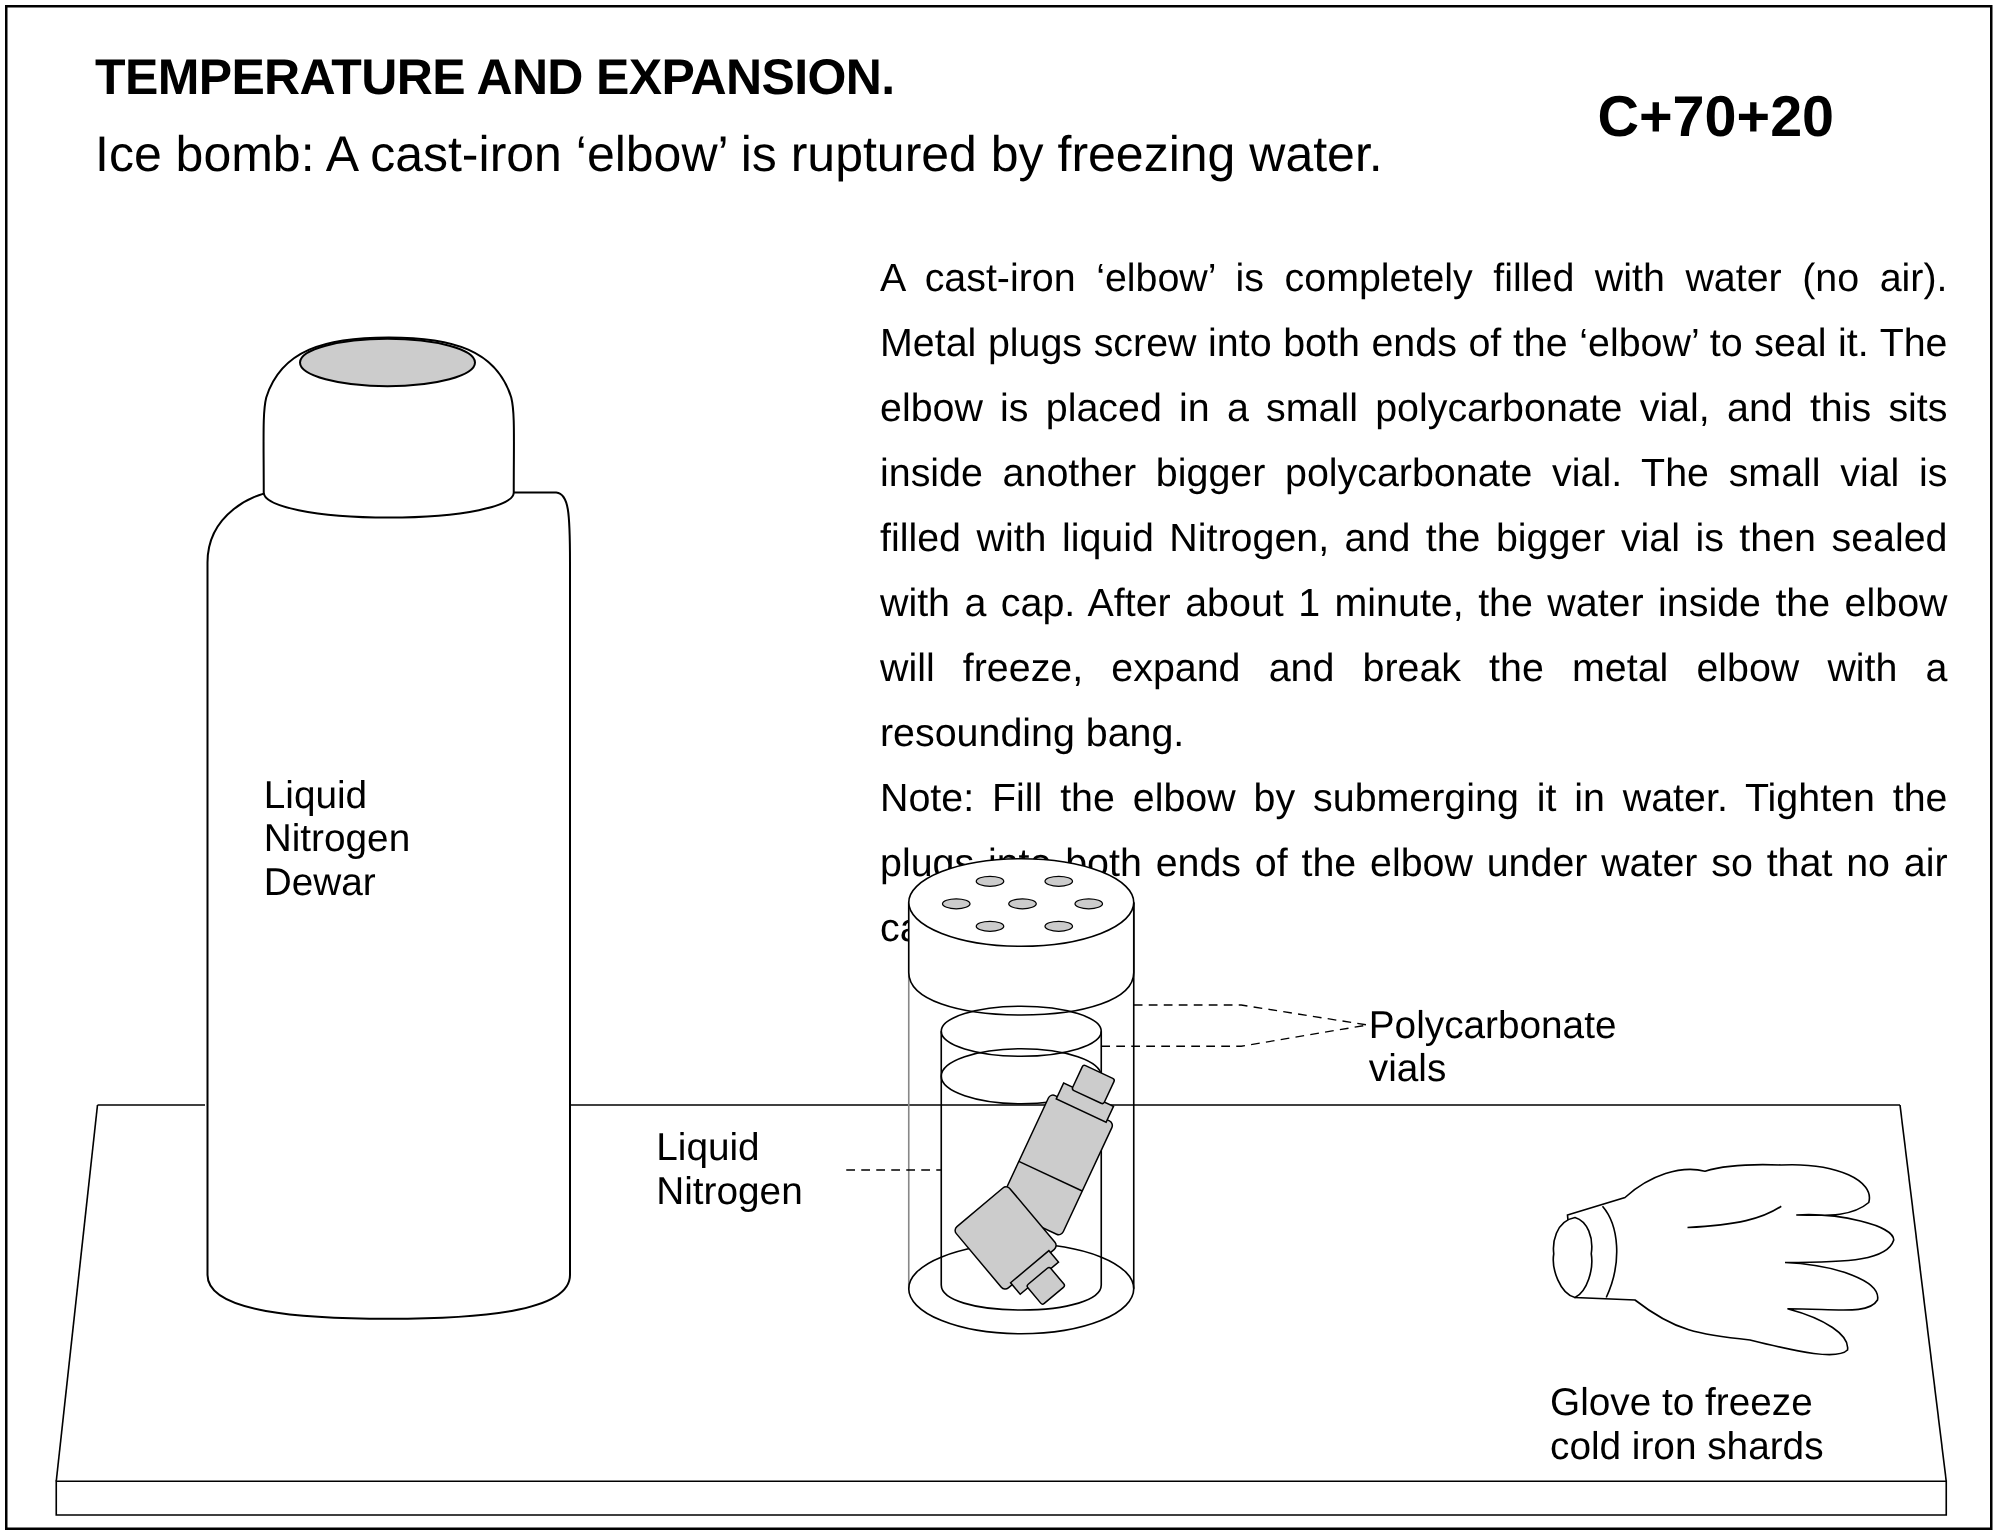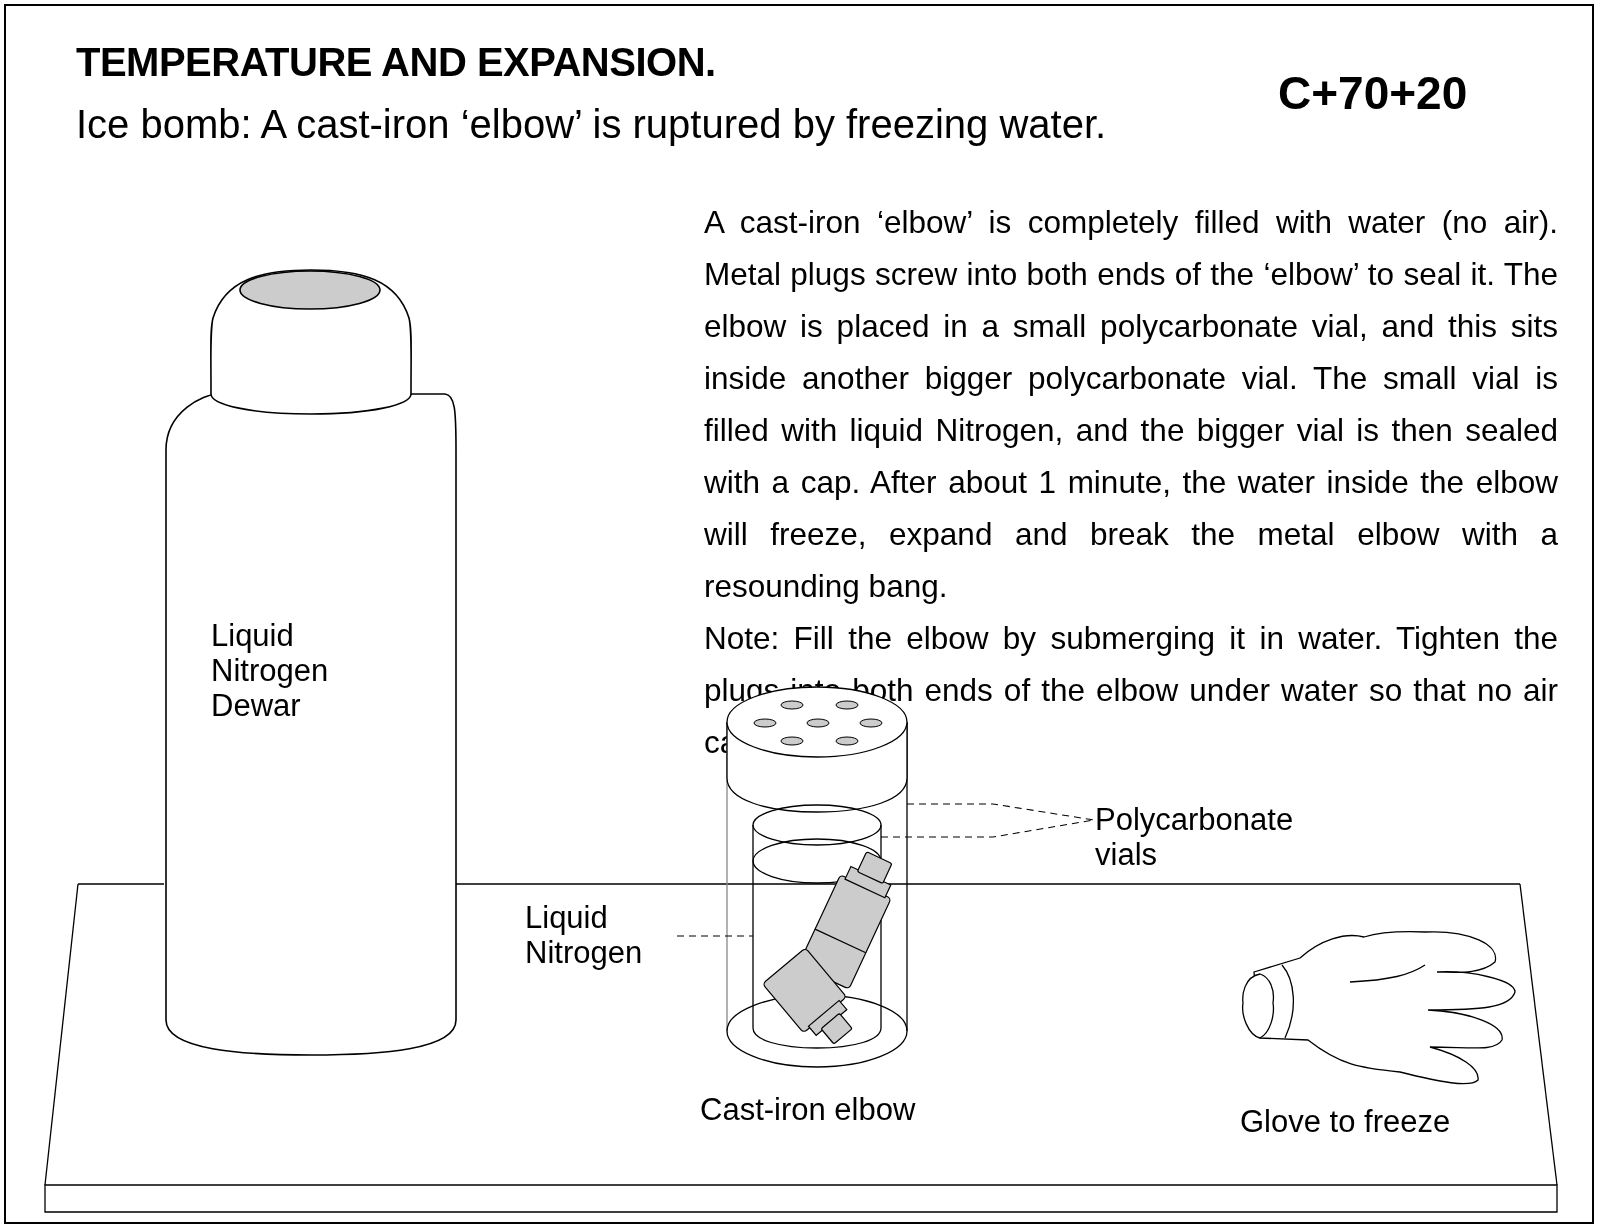--- a/index.html
+++ b/index.html
@@ -106,18 +106,18 @@
   <div>Liquid</div>
   <div>Nitrogen</div>
 </div>
 
 <div class="label" style="left:1095px; top:802px; width:240px;">
   <div>Polycarbonate</div>
   <div>vials</div>
 </div>
 
 <div class="label" style="left:700px; top:1092px; width:290px;">
-  <div>Cast-iron elbow</div>
 </div>
 
 <div class="label" style="left:1240px; top:1104px; width:280px;">
   <div>Glove to freeze</div>
+  <div>cold iron shards</div>
 </div>
 
 </body></html>

